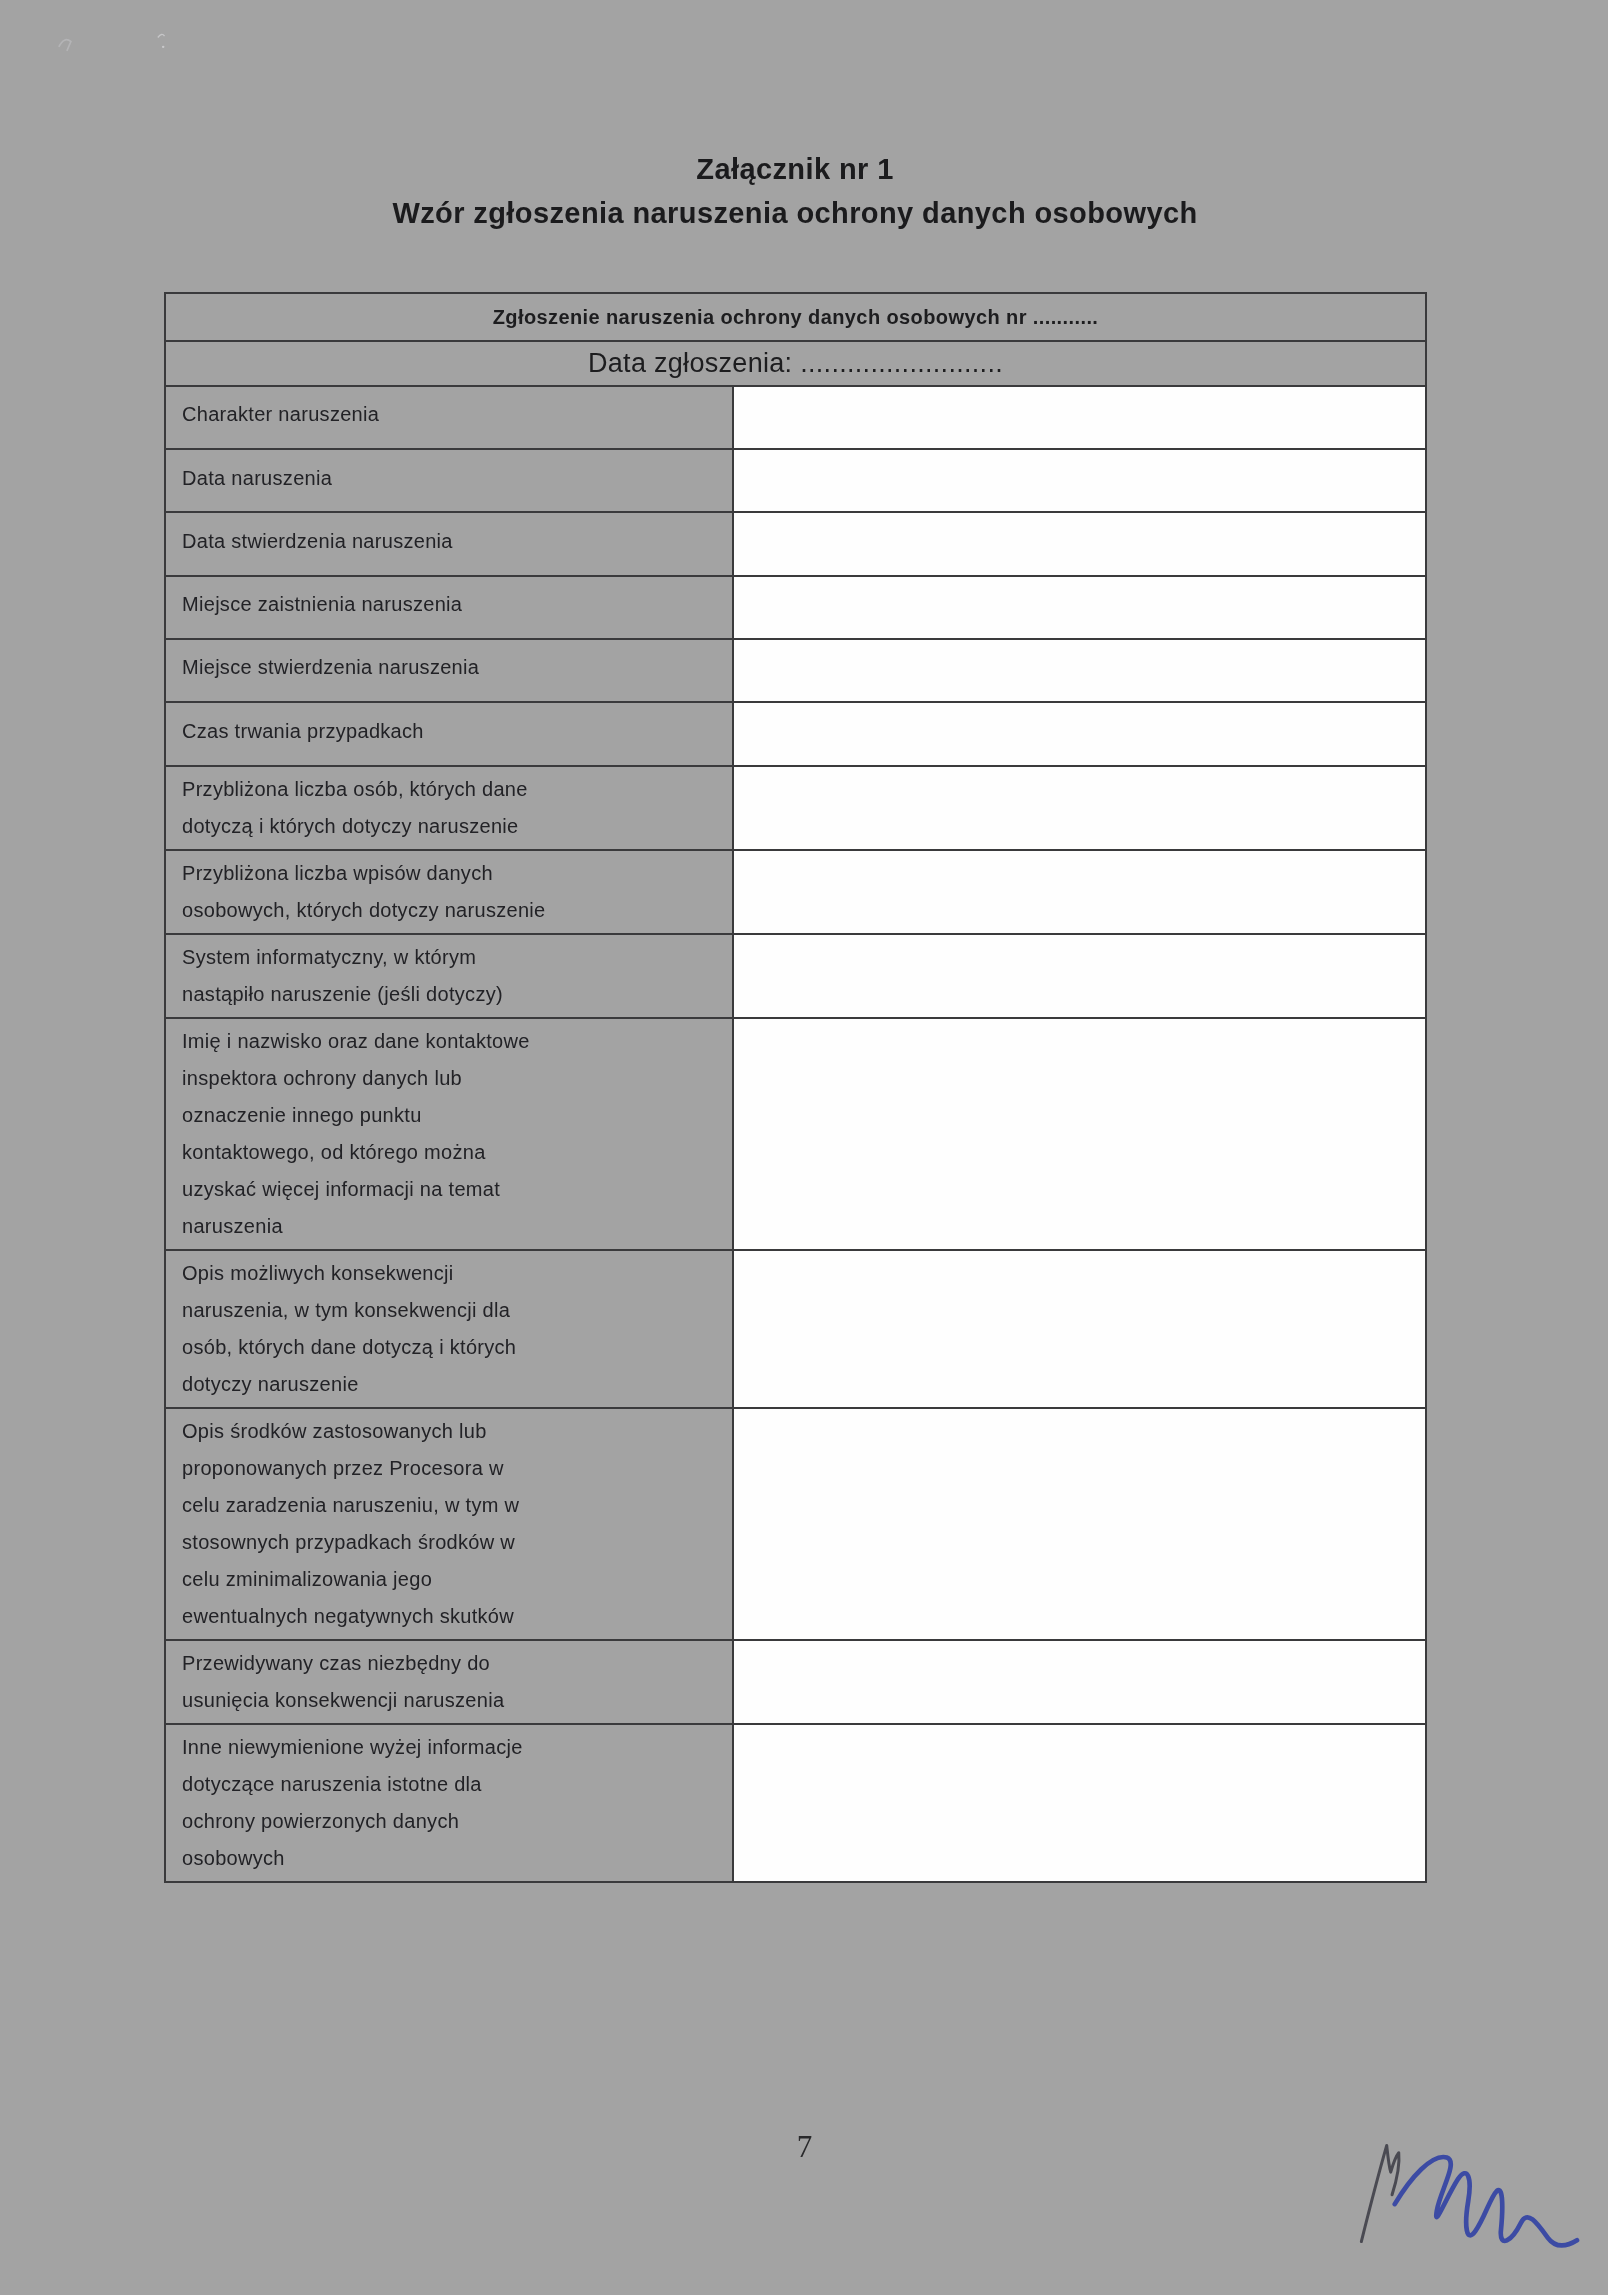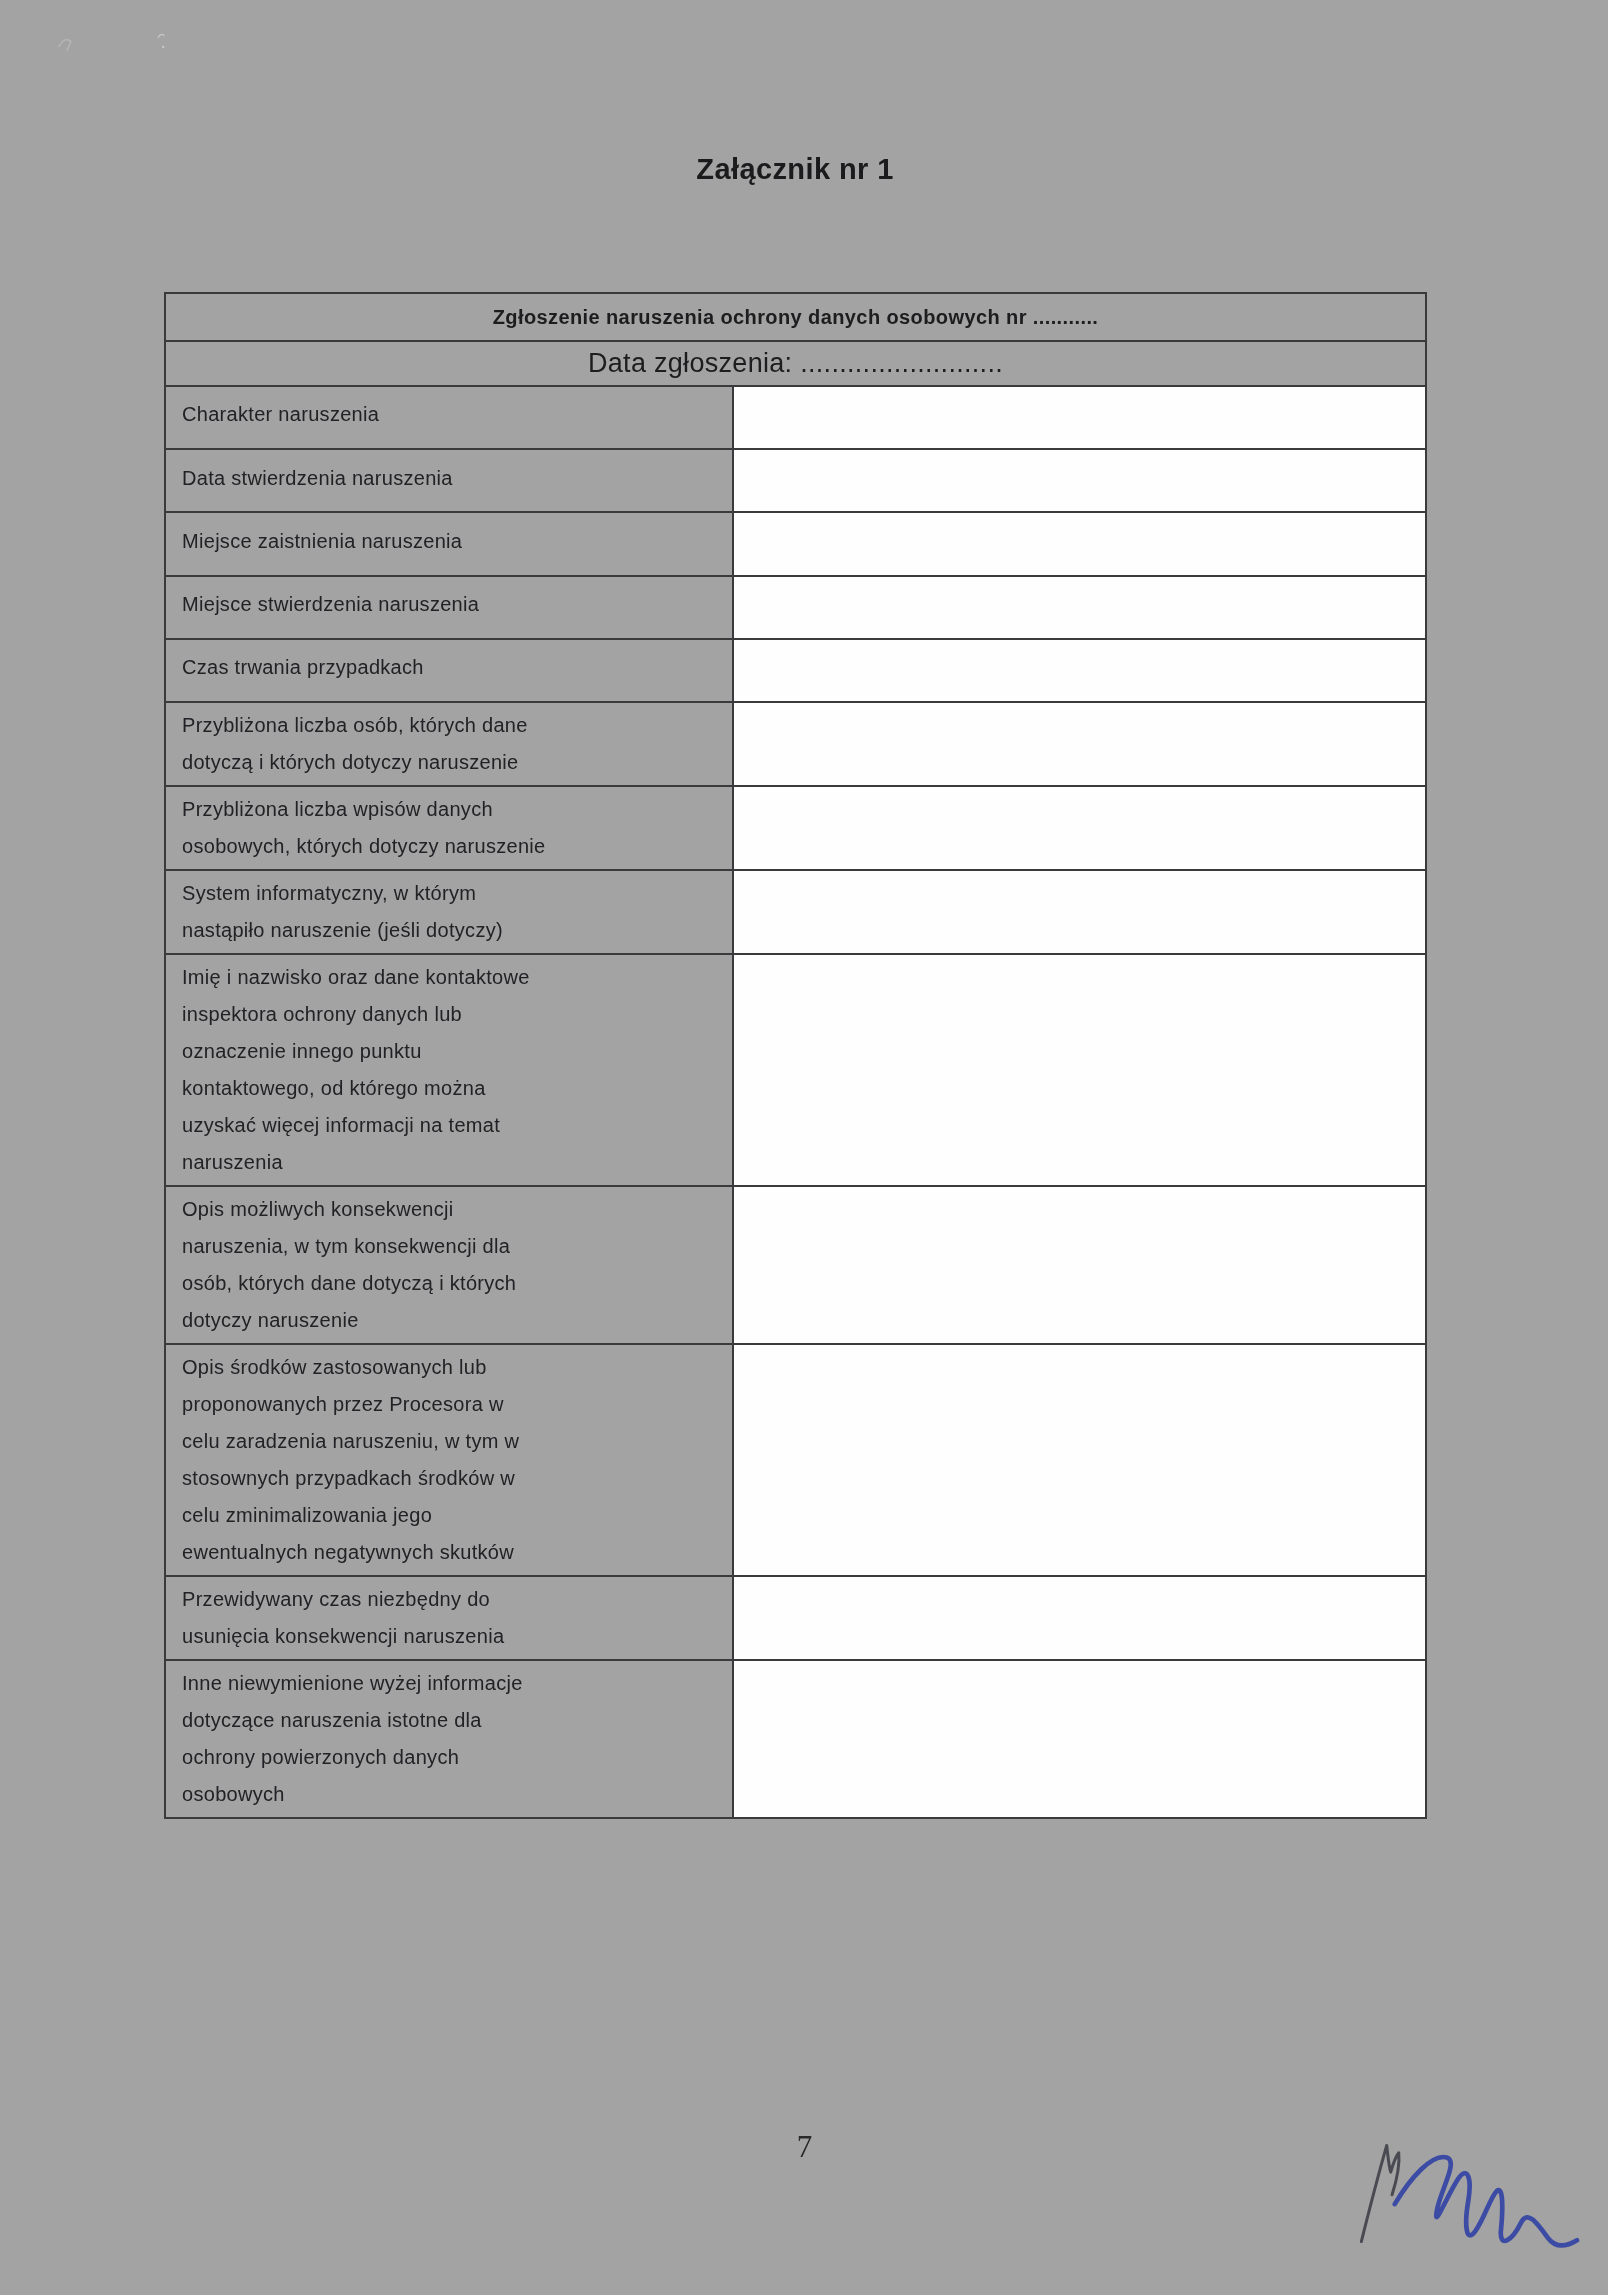--- a/index.html
+++ b/index.html
@@ -98,20 +98,21 @@
 <div class="page">
 
   <svg class="artifacts" width="214" height="87" viewBox="0 0 320 130">
     <path d="M 88 70 q 8 -16 18 -8 l -6 14" stroke="#b4b4b6" stroke-width="2.5" fill="none"></path>
     <path d="M 236 56 q 6 -8 10 -2" stroke="#c6c6c8" stroke-width="2" fill="none"></path>
     <circle cx="244" cy="70" r="1.8" fill="#c9c9cb"></circle>
   </svg>
 
   <div class="doc-title">
     <div>Załącznik nr 1</div>
+    <div>Wzór zgłoszenia naruszenia ochrony danych osobowych</div>
   </div>
 
   <table class="form-table">
     <colgroup>
       <col style="width:568px">
       <col style="width:693px">
     </colgroup>
     <thead>
       <tr>
         <th colspan="2" class="form-header">Zgłoszenie naruszenia ochrony danych osobowych nr ...........</th>
@@ -119,20 +120,24 @@
       <tr>
         <th colspan="2" class="form-subheader">Data zgłoszenia: ..........................</th>
       </tr>
     </thead>
     <tbody id="form-body">
         <tr class="single-line">
           <td class="label-cell">Charakter naruszenia</td>
           <td class="value-cell"></td>
         </tr>
         <tr class="single-line">
+          <td class="label-cell">Data naruszenia</td>
+          <td class="value-cell"></td>
+        </tr>
+        <tr class="single-line">
           <td class="label-cell">Data stwierdzenia naruszenia</td>
           <td class="value-cell"></td>
         </tr>
         <tr class="single-line">
           <td class="label-cell">Miejsce zaistnienia naruszenia</td>
           <td class="value-cell"></td>
         </tr>
         <tr class="single-line">
           <td class="label-cell">Miejsce stwierdzenia naruszenia</td>
           <td class="value-cell"></td>

